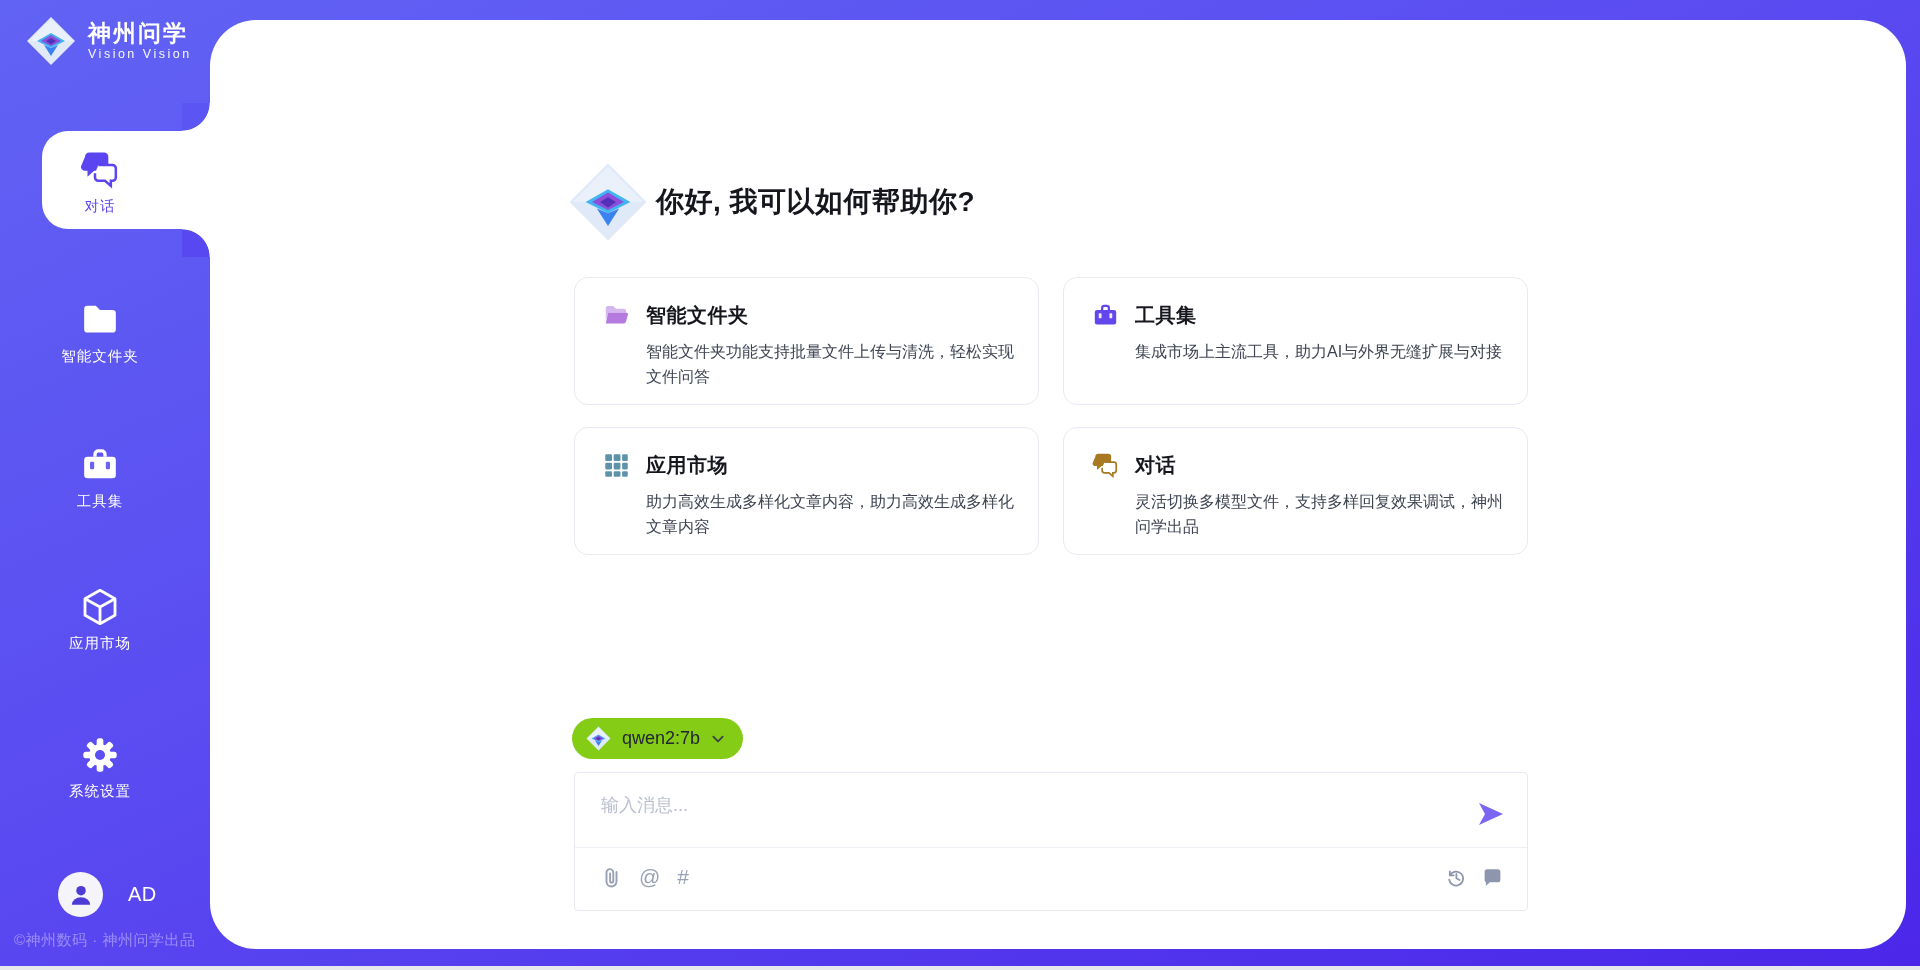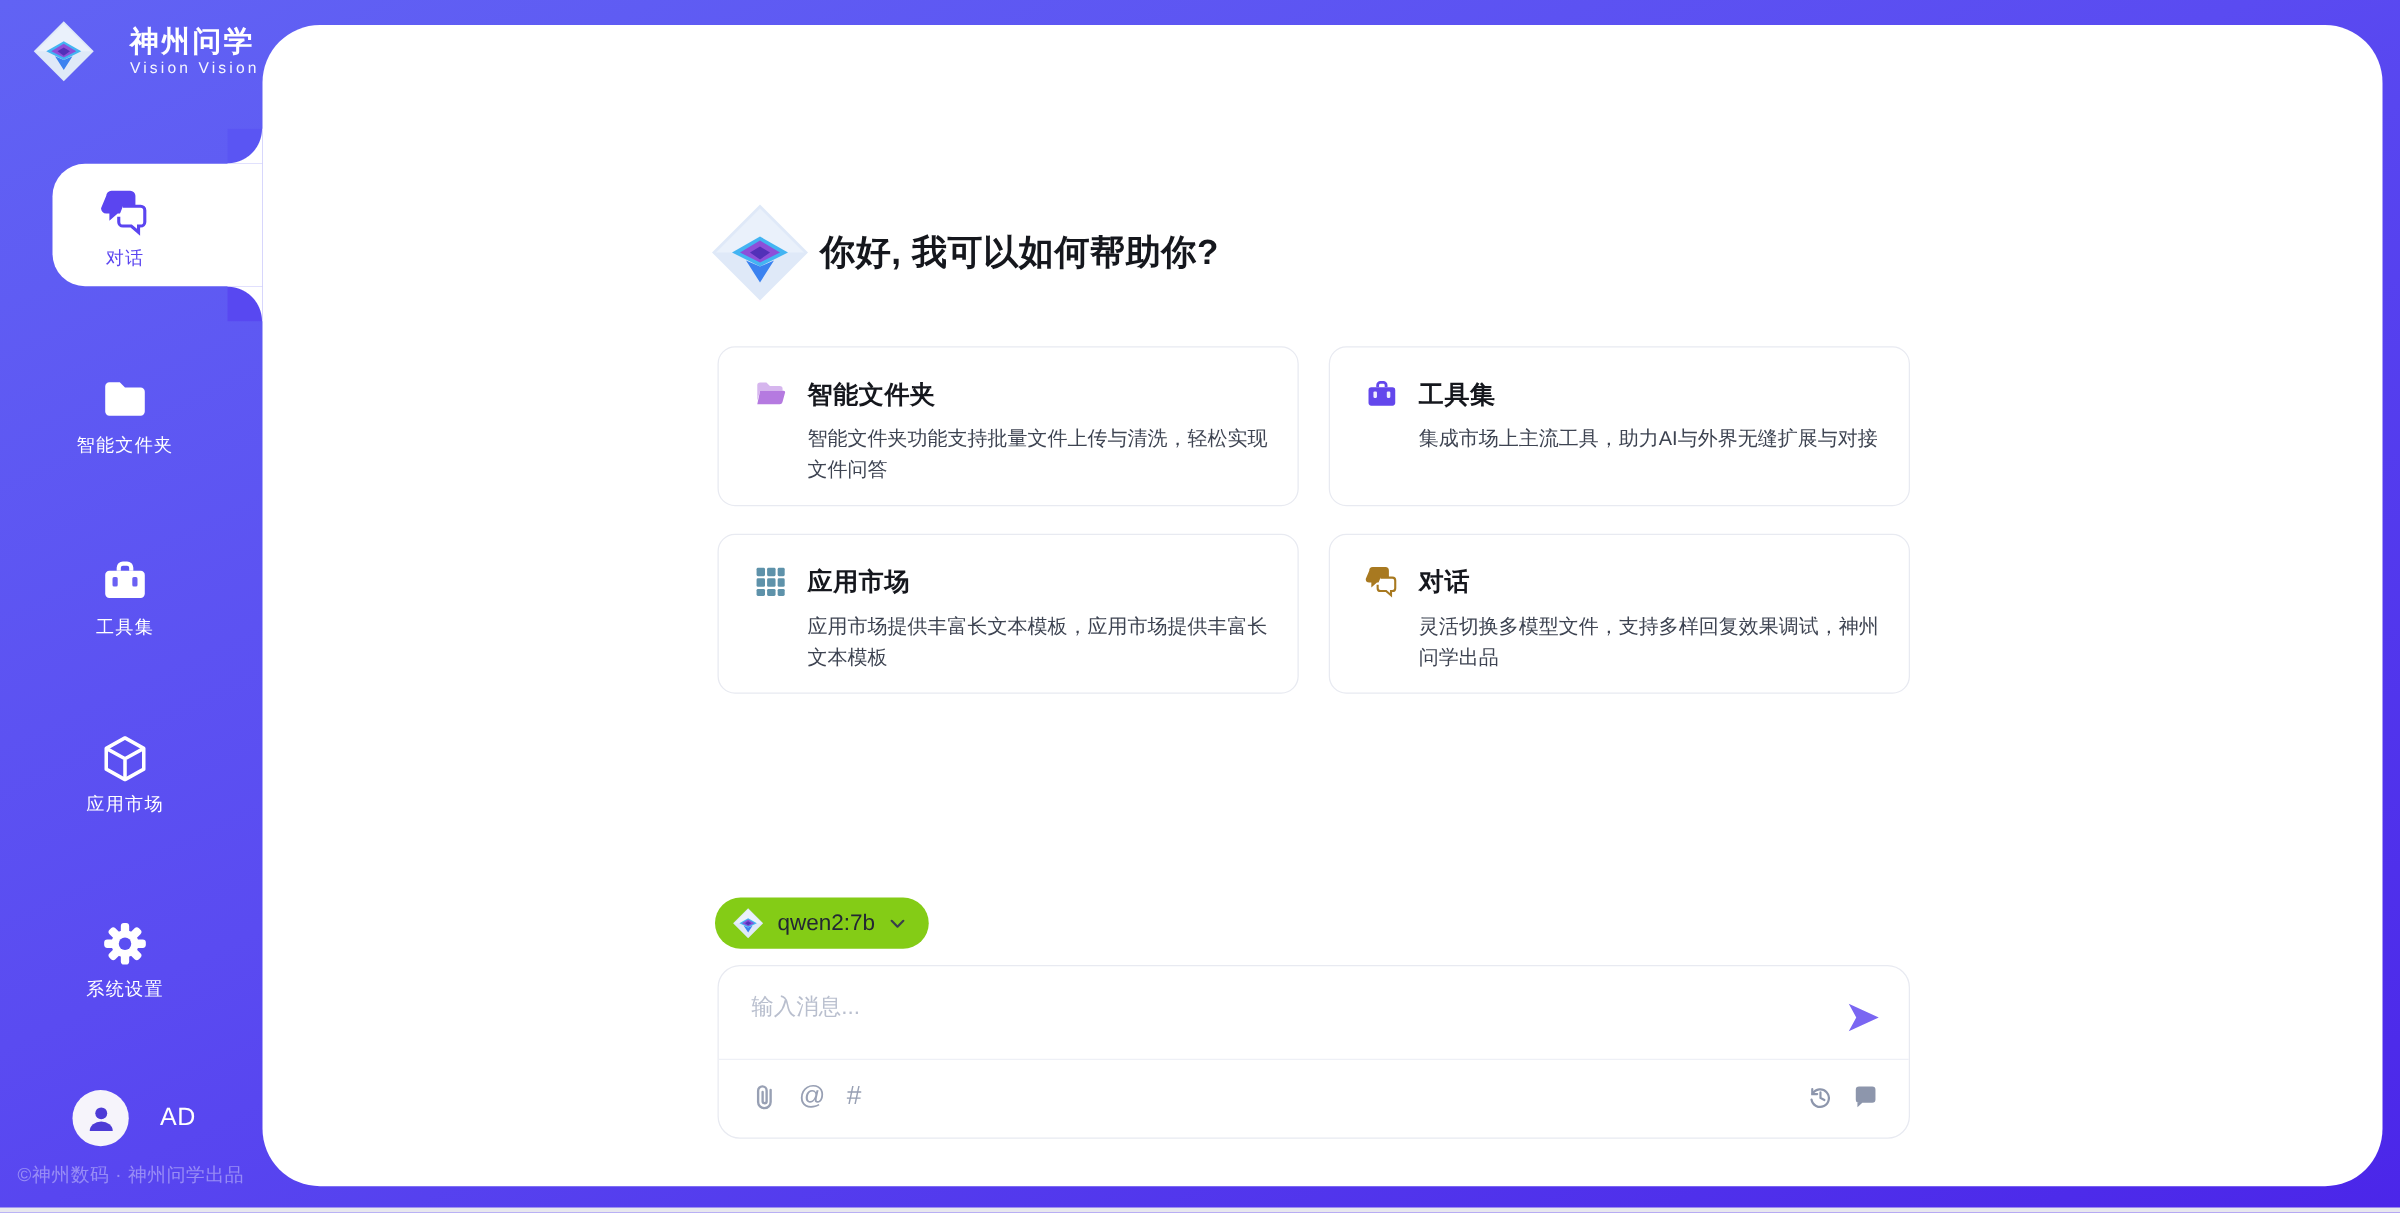--- a/index.html
+++ b/index.html
@@ -4,21 +4,21 @@
 <style>
   * { margin:0; padding:0; box-sizing:border-box; }
   html,body { width:1920px; height:970px; overflow:hidden; }
   body {
     font-family:"Liberation Sans","DejaVu Sans",sans-serif;
     background:linear-gradient(155deg,#6163f4 0%,#5a4bf1 45%,#4b26e9 100%);
     position:relative;
   }
   
   .sidebar { position:absolute; left:0; top:0; width:210px; height:970px; }
-  .brand { position:absolute; left:26px; top:16px; display:flex; align-items:center; gap:28px; }
+  .brand { position:absolute; left:26px; top:16px; display:flex; align-items:center; gap:12px; }
   .brand .gem { width:50px; height:50px; }
   .brand-name { color:#fff; font-size:23px; font-weight:700; letter-spacing:2px; line-height:1.1; }
   .brand-sub { color:#fff; font-size:12.5px; letter-spacing:2.5px; opacity:.95; }
   .nav-pill { position:absolute; left:42px; top:131px; width:168px; height:98px;
               background:#fff; border-radius:26px 0 0 26px; }
   .fillet { position:absolute; left:182px; width:28px; height:28px; }
   .fillet.top    { top:103px; background:radial-gradient(circle 28px at 0 0,    #5a55f3 27.2px, #fff 28px); }
   .fillet.bottom { top:229px; background:radial-gradient(circle 28px at 0 100%, #5848f1 27.2px, #fff 28px); }
   .nav-item { position:absolute; left:0; width:200px; display:flex; flex-direction:column;
               align-items:center; gap:7px; color:#fff; cursor:pointer; z-index:2; }
@@ -52,21 +52,21 @@
   .card-desc { margin:10px 0 0 43px; width:376px; font-size:16px; line-height:25px; color:#3e4452; }
   .ic-c0 { color:#b57ae0; } .ic-c1 { color:#6347ec; } .ic-c2 { color:#5e92aa; } .ic-c3 { color:#a87920; }
   
   .model-pill { position:absolute; left:-2px; top:698px; height:41px; padding:0 18px 0 14px;
                 background:#84cc16; border-radius:21px; display:flex; align-items:center; gap:11px; cursor:pointer; }
   .model-pill .gem { width:25px; height:25px; }
   .model-name { font-size:18px; color:#232733; }
   .model-pill .chev { width:14px; height:14px; color:#3a3f4c; }
   
   .composer { position:absolute; left:0; top:752px; width:954px; height:139px;
-              border:1.5px solid #e8eaf1; border-radius:18px; background:#fff; }
+              border:1.5px solid #e8eaf1; border-radius:4px; background:#fff; }
   .composer textarea { position:absolute; left:26px; top:20px; width:840px; height:46px;
               border:none; outline:none; resize:none; font-family:inherit;
               font-size:18px; color:#30343f; background:transparent; }
   .composer textarea::placeholder { color:#b9bfce; }
   .send-btn { position:absolute; right:22px; top:28px; width:28px; height:26px; cursor:pointer; color:#7a66f2; }
   .composer-divider { position:absolute; left:0; top:74px; width:100%; border-top:1.5px solid #eef0f6; }
   .tools-left { position:absolute; left:26px; top:92px; display:flex; align-items:center; gap:17px; color:#98a0b4; }
   .tools-right { position:absolute; right:24px; top:92px; display:flex; align-items:center; gap:16px; color:#8d96ac; }
   .tool { font-size:20px; line-height:24px; cursor:pointer; display:flex; align-items:center; }
   .tool svg { width:21px; height:24px; }
@@ -241,21 +241,21 @@
       <div class="card-desc">集成市场上主流工具，助力AI与外界无缝扩展与对接</div>
     </div>
 
     <div class="card card-2">
       <div class="card-head">
         <svg class="ic-c2" viewBox="0 0 48 48">
             <use href="#g-apps"></use>
           </svg>
         <span class="card-title">应用市场</span>
       </div>
-      <div class="card-desc">应用市场提供丰富长文本模板，应用市场提供丰富长文本模板</div>
+      <div class="card-desc">助力高效生成多样化文章内容，助力高效生成多样化文章内容</div>
     </div>
 
     <div class="card card-3">
       <div class="card-head">
         <svg class="ic-c3" viewBox="0 0 48 48">
             <use href="#g-chat"></use>
           </svg>
         <span class="card-title">对话</span>
       </div>
       <div class="card-desc">灵活切换多模型文件，支持多样回复效果调试，神州问学出品</div>

